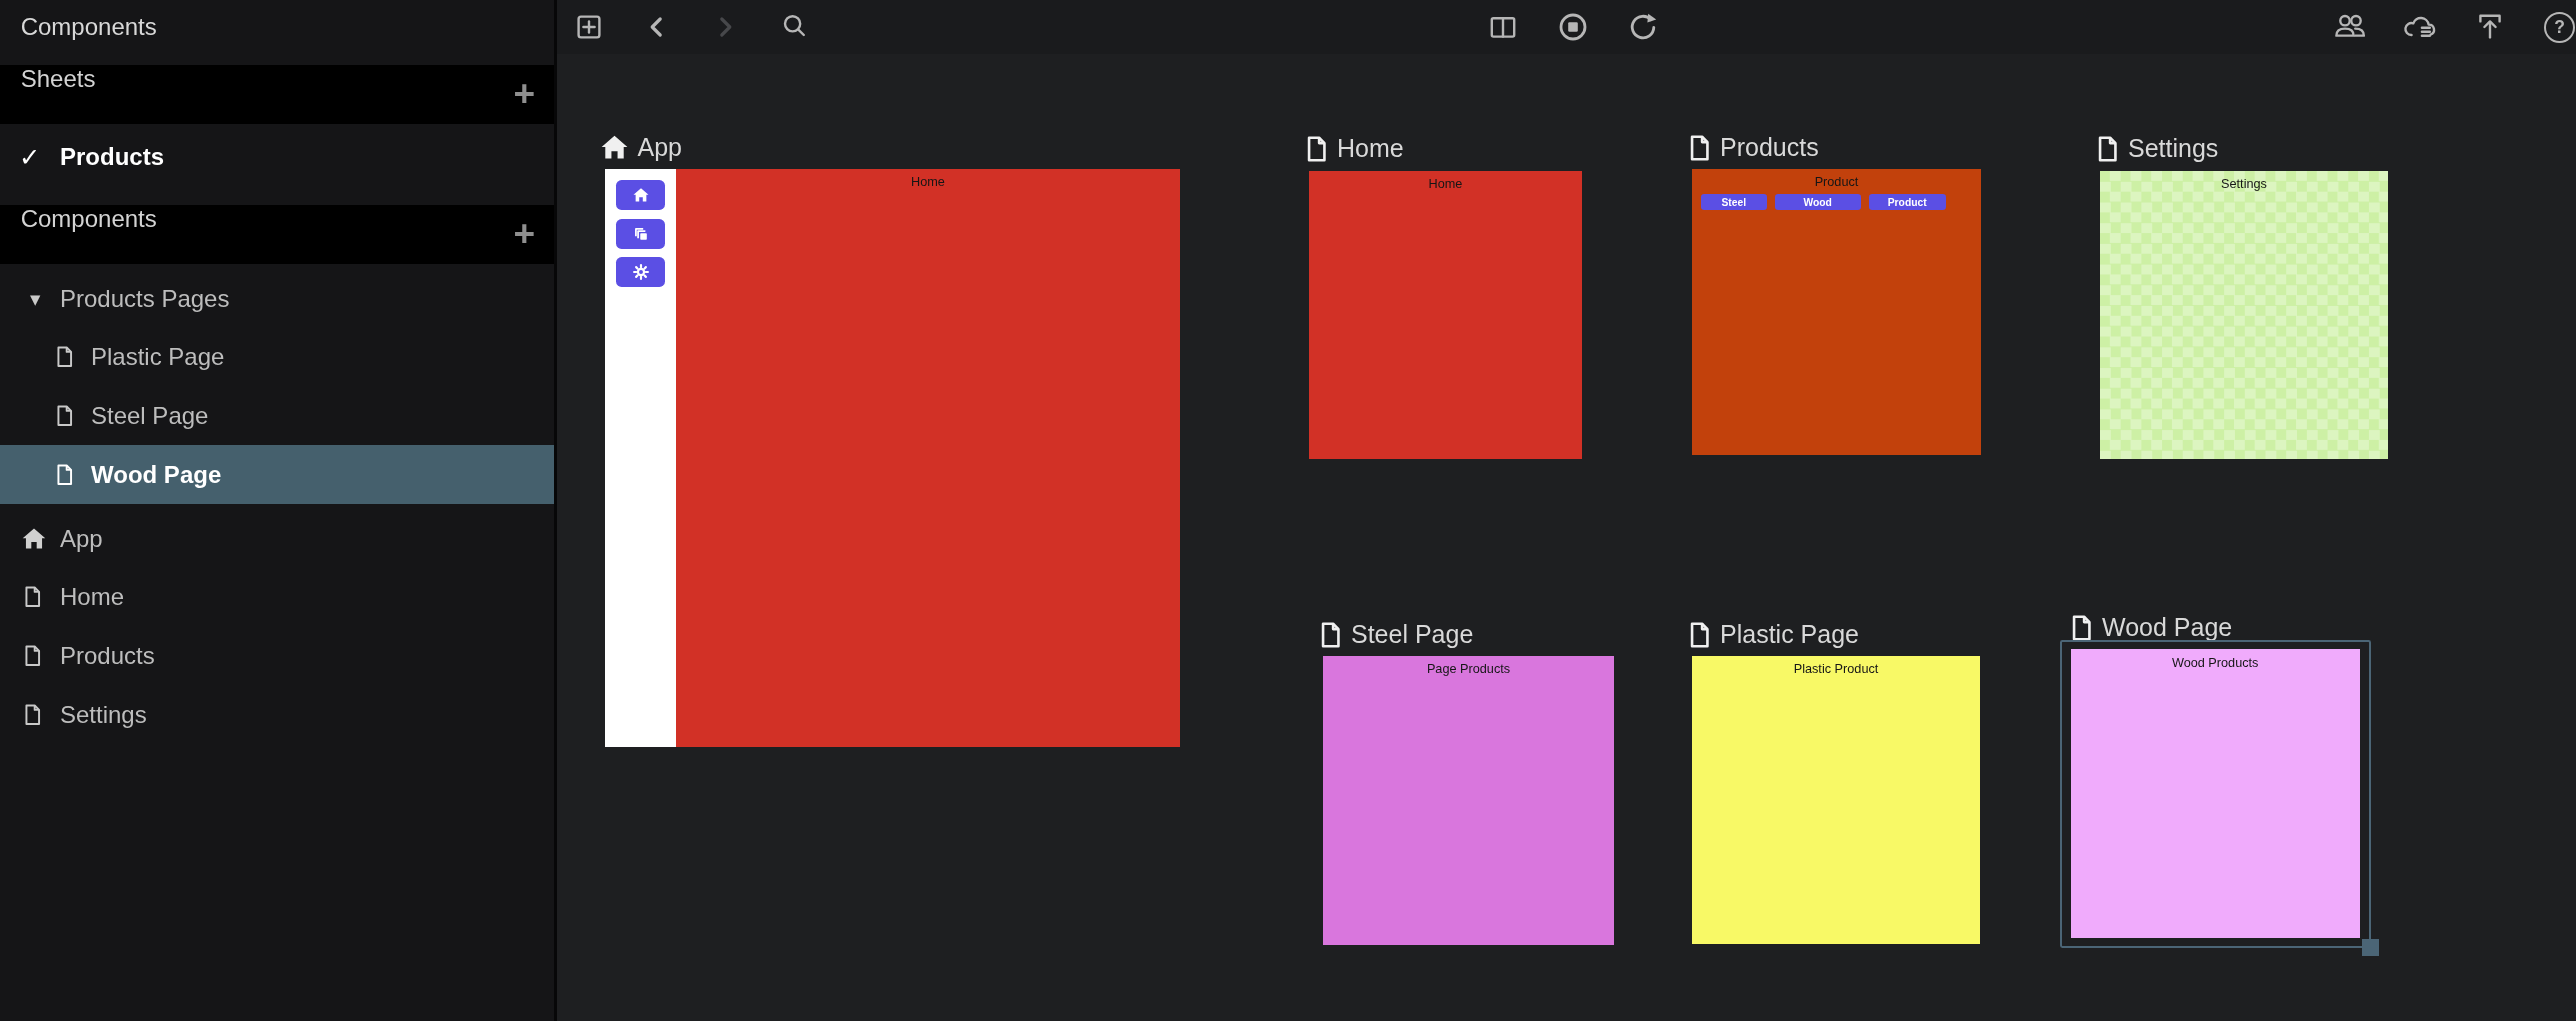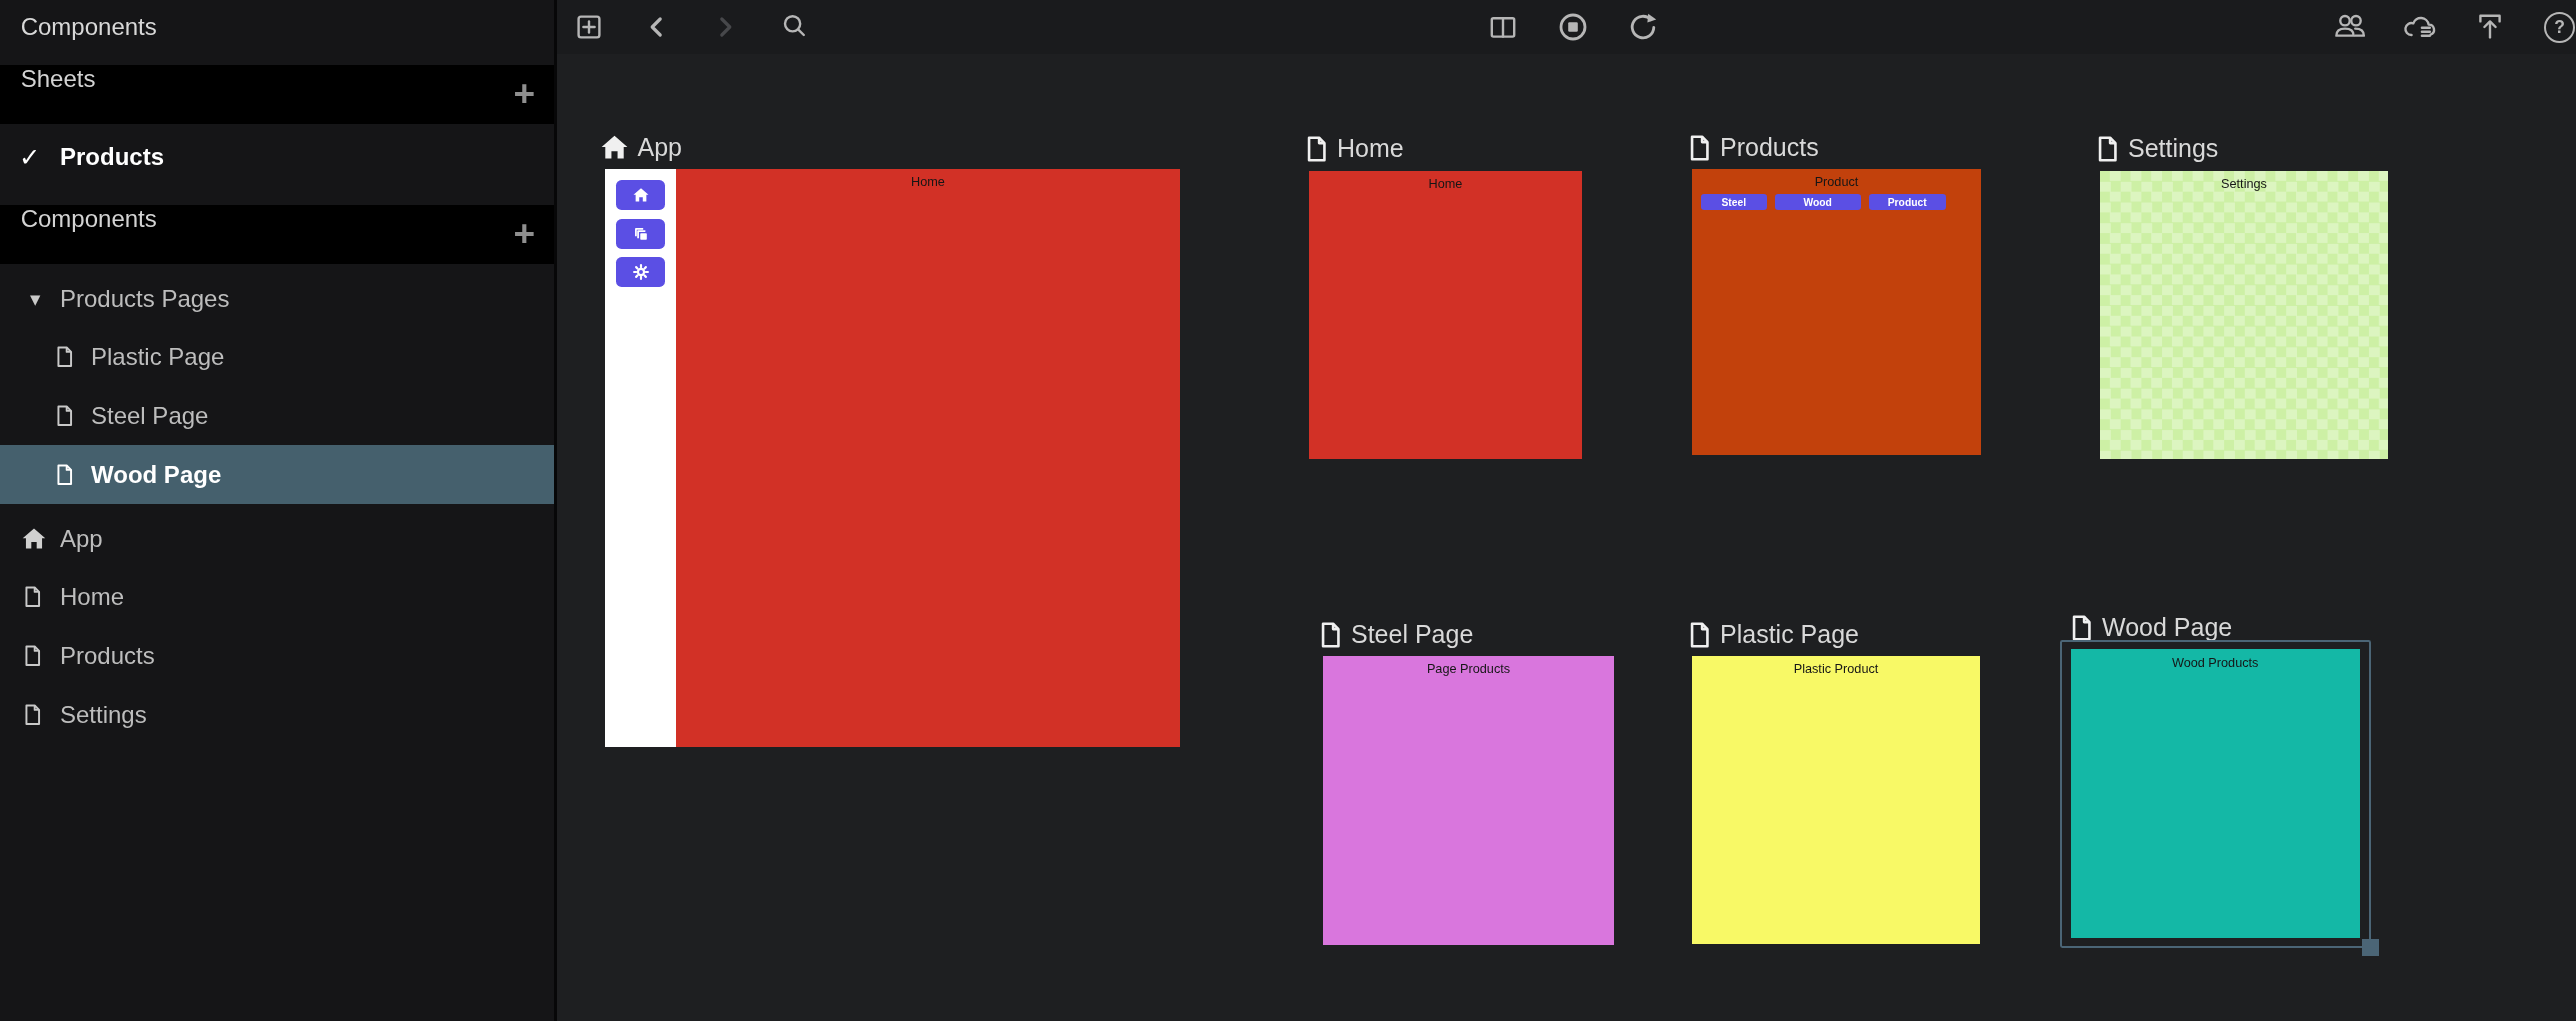--- a/index.html
+++ b/index.html
@@ -346,20 +346,20 @@
   </div>
 
   <div class="pv-label" style="left:2071px;top:610px">
     <svg width="21.5" height="26" viewBox="0 0 18 22" style="color:#f0f0f0">
         <path d="M2.5 1.5 H11 L15.5 6 V20.5 H2.5 Z" fill="none" stroke="currentColor" stroke-width="2.2" stroke-linejoin="round"></path>
         <path d="M11 1.5 V6 H15.5" fill="none" stroke="currentColor" stroke-width="2.2" stroke-linejoin="round"></path>
       </svg>
     <span>Wood Page</span>
   </div>
   <div class="sel-frame" style="left:2060px;top:640px;width:311px;height:308px">
-    <div class="pv-canvas" style="left: 8.7px; top: 7.2px; width: 289px; height: 289px; background-color: #14b8a6;">
+    <div class="pv-canvas" style="left: 8.7px; top: 7.2px; width: 289px; height: 289px; background-color: #f0abfc;">
       <div class="pv-heading">Wood Products</div>
     </div>
     <div class="sel-handle"></div>
   </div>
 
 </main>
 
 
 </body></html>

